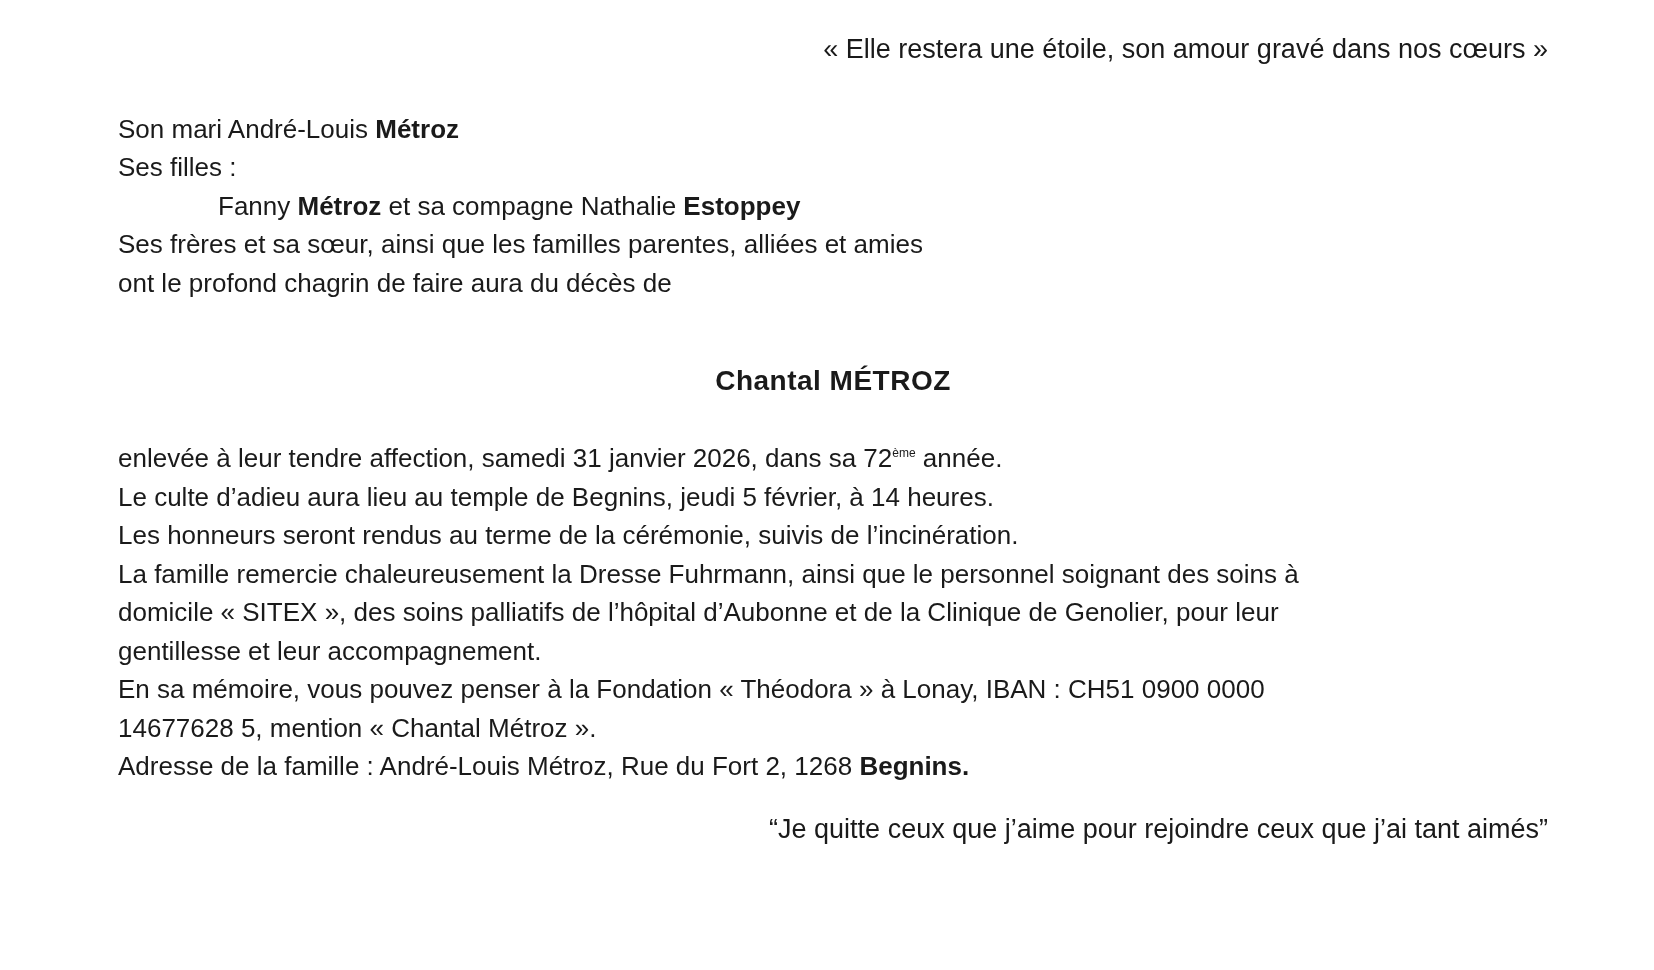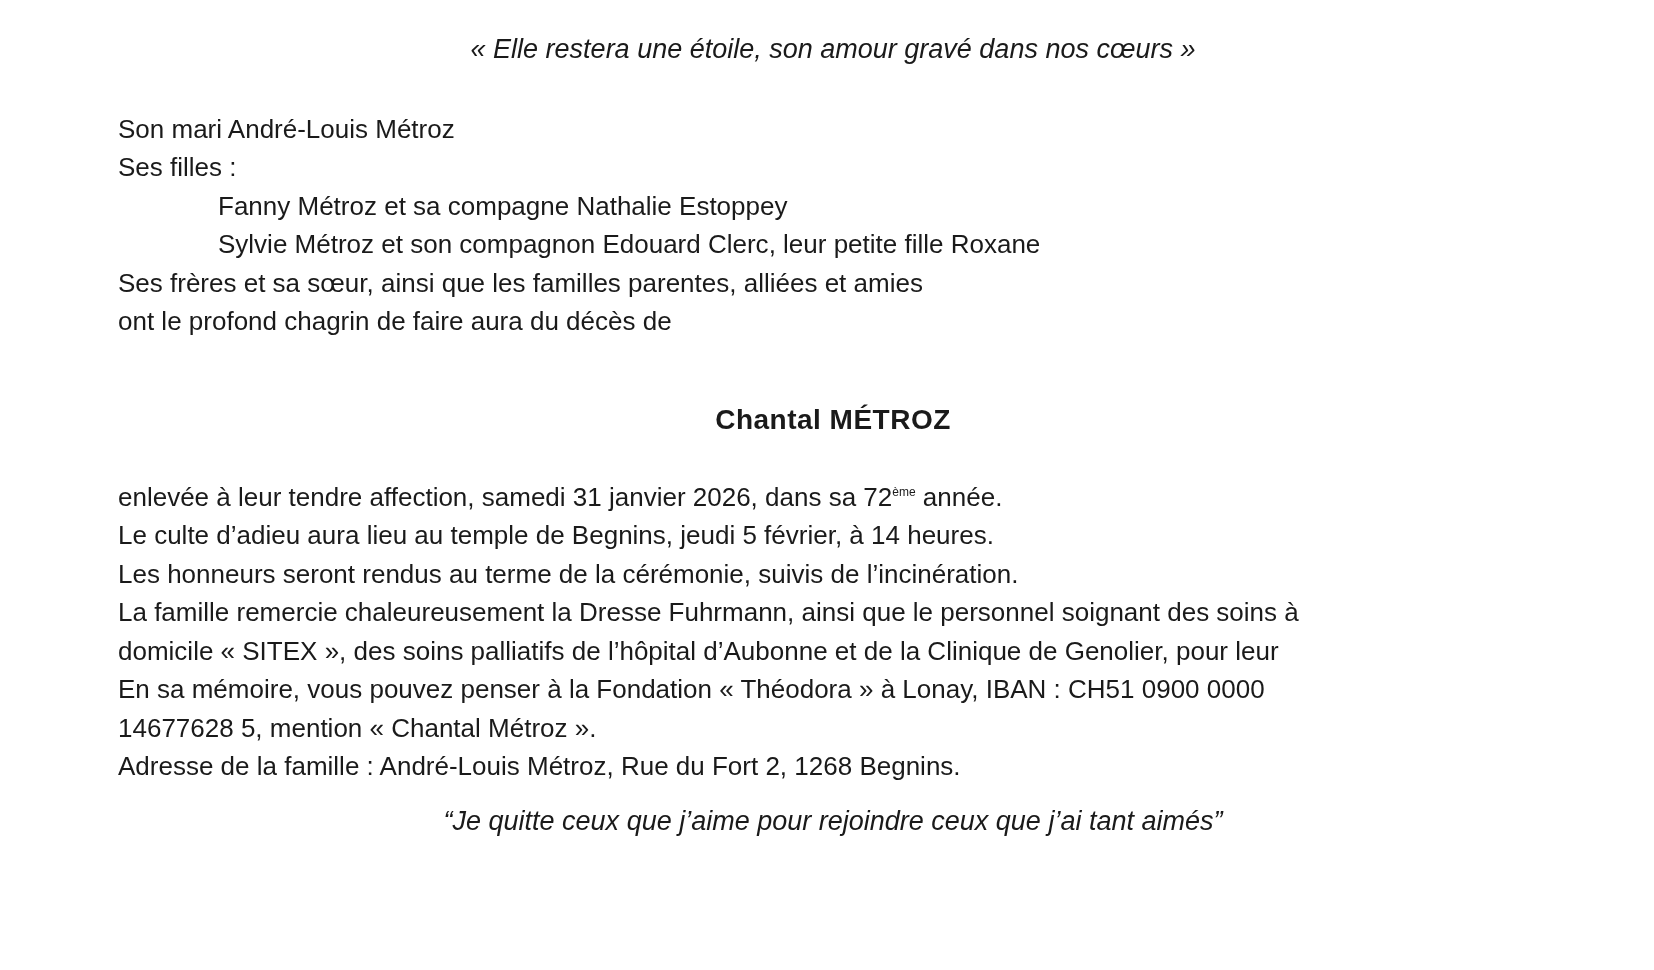--- a/index.html
+++ b/index.html
@@ -18,45 +18,44 @@
     background: #ffffff;
     overflow: hidden;
   }
   .content {
     position: absolute;
     left: 118px;
     top: 0;
     width: 1430px;
   }
   .quote {
-    font-style: italic;
     font-size: 27px;
     line-height: 38.5px;
-    text-align: center;
+    text-align: right;
     white-space: nowrap;
   }
   .top-quote {
     margin-top: 30px;
   }
   .bottom-quote {
-    margin-top: 16px;
+    margin-top: 24px;
   }
   .intro-block {
     margin-top: 41px;
   }
   .body-block {
     margin-top: 33px;
   }
   .line {
     font-size: 26px;
     line-height: 38.5px;
     white-space: nowrap;
   }
   .line .b {
-    font-weight: normal;
+    font-weight: bold;
   }
   .line.indented {
     padding-left: 100px;
   }
   .line sup {
     font-size: 12px;
     line-height: 0;
     vertical-align: super;
   }
   .deceased-title {
@@ -73,33 +72,33 @@
 
 <div class="page">
   <div class="content">
 
     <div class="quote top-quote">« Elle restera une étoile, son amour gravé dans nos cœurs »</div>
 
     <div class="intro-block">
         <div class="line"><span>Son mari André-Louis </span><span class="b">Métroz</span></div>
         <div class="line"><span>Ses filles :</span></div>
         <div class="line indented"><span>Fanny </span><span class="b">Métroz</span><span> et sa compagne Nathalie </span><span class="b">Estoppey</span></div>
-        <div class="line indented"><span>Sylvie </span><span class="b">Métroz</span><span> et son compagnon Edouard </span><span class="b">Clerc</span><span>, leur petite fille Roxane</span></div>
         <div class="line"><span>Ses frères et sa sœur, ainsi que les familles parentes, alliées et amies</span></div>
         <div class="line"><span>ont le profond chagrin de faire aura du décès de</span></div>
       </div>
 
     <div class="deceased-title">Chantal MÉTROZ</div>
 
     <div class="body-block">
         <div class="line"><span>enlevée à leur tendre affection, samedi 31 janvier 2026, dans sa 72</span><sup>ème</sup><span> année.</span></div>
         <div class="line"><span>Le culte d’adieu aura lieu au temple de Begnins, jeudi 5 février, à 14 heures.</span></div>
         <div class="line"><span>Les honneurs seront rendus au terme de la cérémonie, suivis de l’incinération.</span></div>
         <div class="line"><span>La famille remercie chaleureusement la Dresse Fuhrmann, ainsi que le personnel soignant des soins à</span></div>
         <div class="line"><span>domicile « SITEX », des soins palliatifs de l’hôpital d’Aubonne et de la Clinique de Genolier, pour leur</span></div>
+        <div class="line"><span>gentillesse et leur accompagnement.</span></div>
         <div class="line"><span>En sa mémoire, vous pouvez penser à la Fondation « Théodora » à Lonay, IBAN : CH51 0900 0000</span></div>
         <div class="line"><span>14677628 5, mention « Chantal Métroz ».</span></div>
         <div class="line"><span>Adresse de la famille : André-Louis Métroz, Rue du Fort 2, 1268 </span><span class="b">Begnins.</span></div>
       </div>
 
     <div class="quote bottom-quote">“Je quitte ceux que j’aime pour rejoindre ceux que j’ai tant aimés”</div>
 
   </div>
 </div>
 

